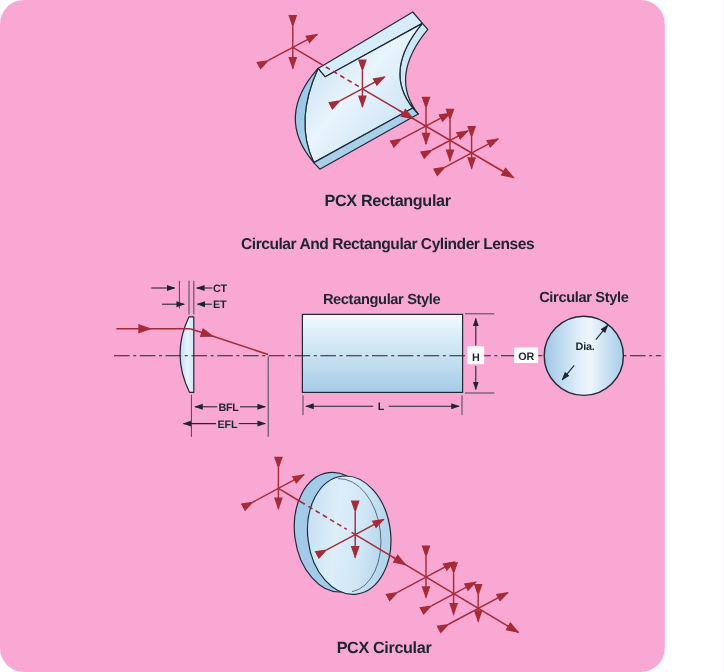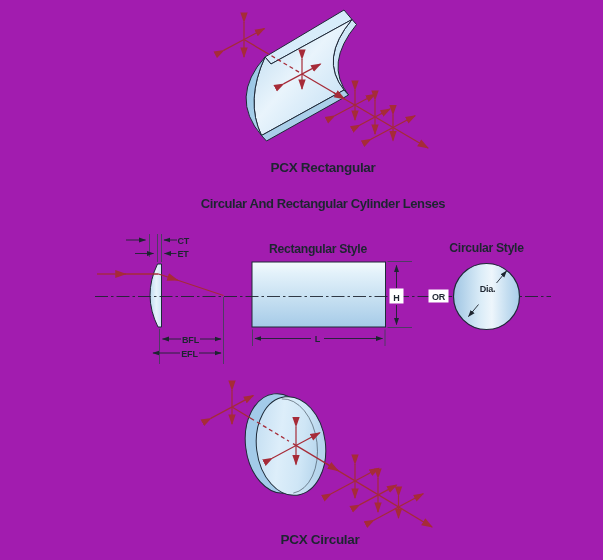--- a/index.html
+++ b/index.html
@@ -1,16 +1,16 @@
 <!DOCTYPE html>
 <html><head>
 <meta charset="utf-8">
 <style>
   html,body { margin:0; padding:0; background:#ffffff; }
-  .stage { position:relative; width:603px; height:560px; background:#a21caf; overflow:hidden; }
+  .stage { position:relative; width:554px; height:560px; background:#f9a8d4; overflow:hidden;border-radius:20px; }
   svg { display:block; }
   text { font-family:"Liberation Sans", sans-serif; fill:#1d2530; }
   .cap  { font-size:13.5px; font-weight:bold; letter-spacing:-0.3px; text-anchor:middle; }
   .head { font-size:13px;   font-weight:bold; letter-spacing:-0.4px; text-anchor:middle; }
   .sub  { font-size:12.2px; font-weight:bold; letter-spacing:-0.3px; text-anchor:middle; }
   .lbl  { font-size:9px;    font-weight:bold; letter-spacing:-0.2px; text-anchor:middle; }
   .lbls { font-size:9px;    font-weight:bold; letter-spacing:-0.2px; text-anchor:start; }
   .dim   { stroke:#1d2530; stroke-width:0.9; fill:none; }
   .ext   { stroke:#3a4450; stroke-width:0.8; fill:none; }
   .beam  { stroke:#a62b38; stroke-width:1.3; fill:none; }

